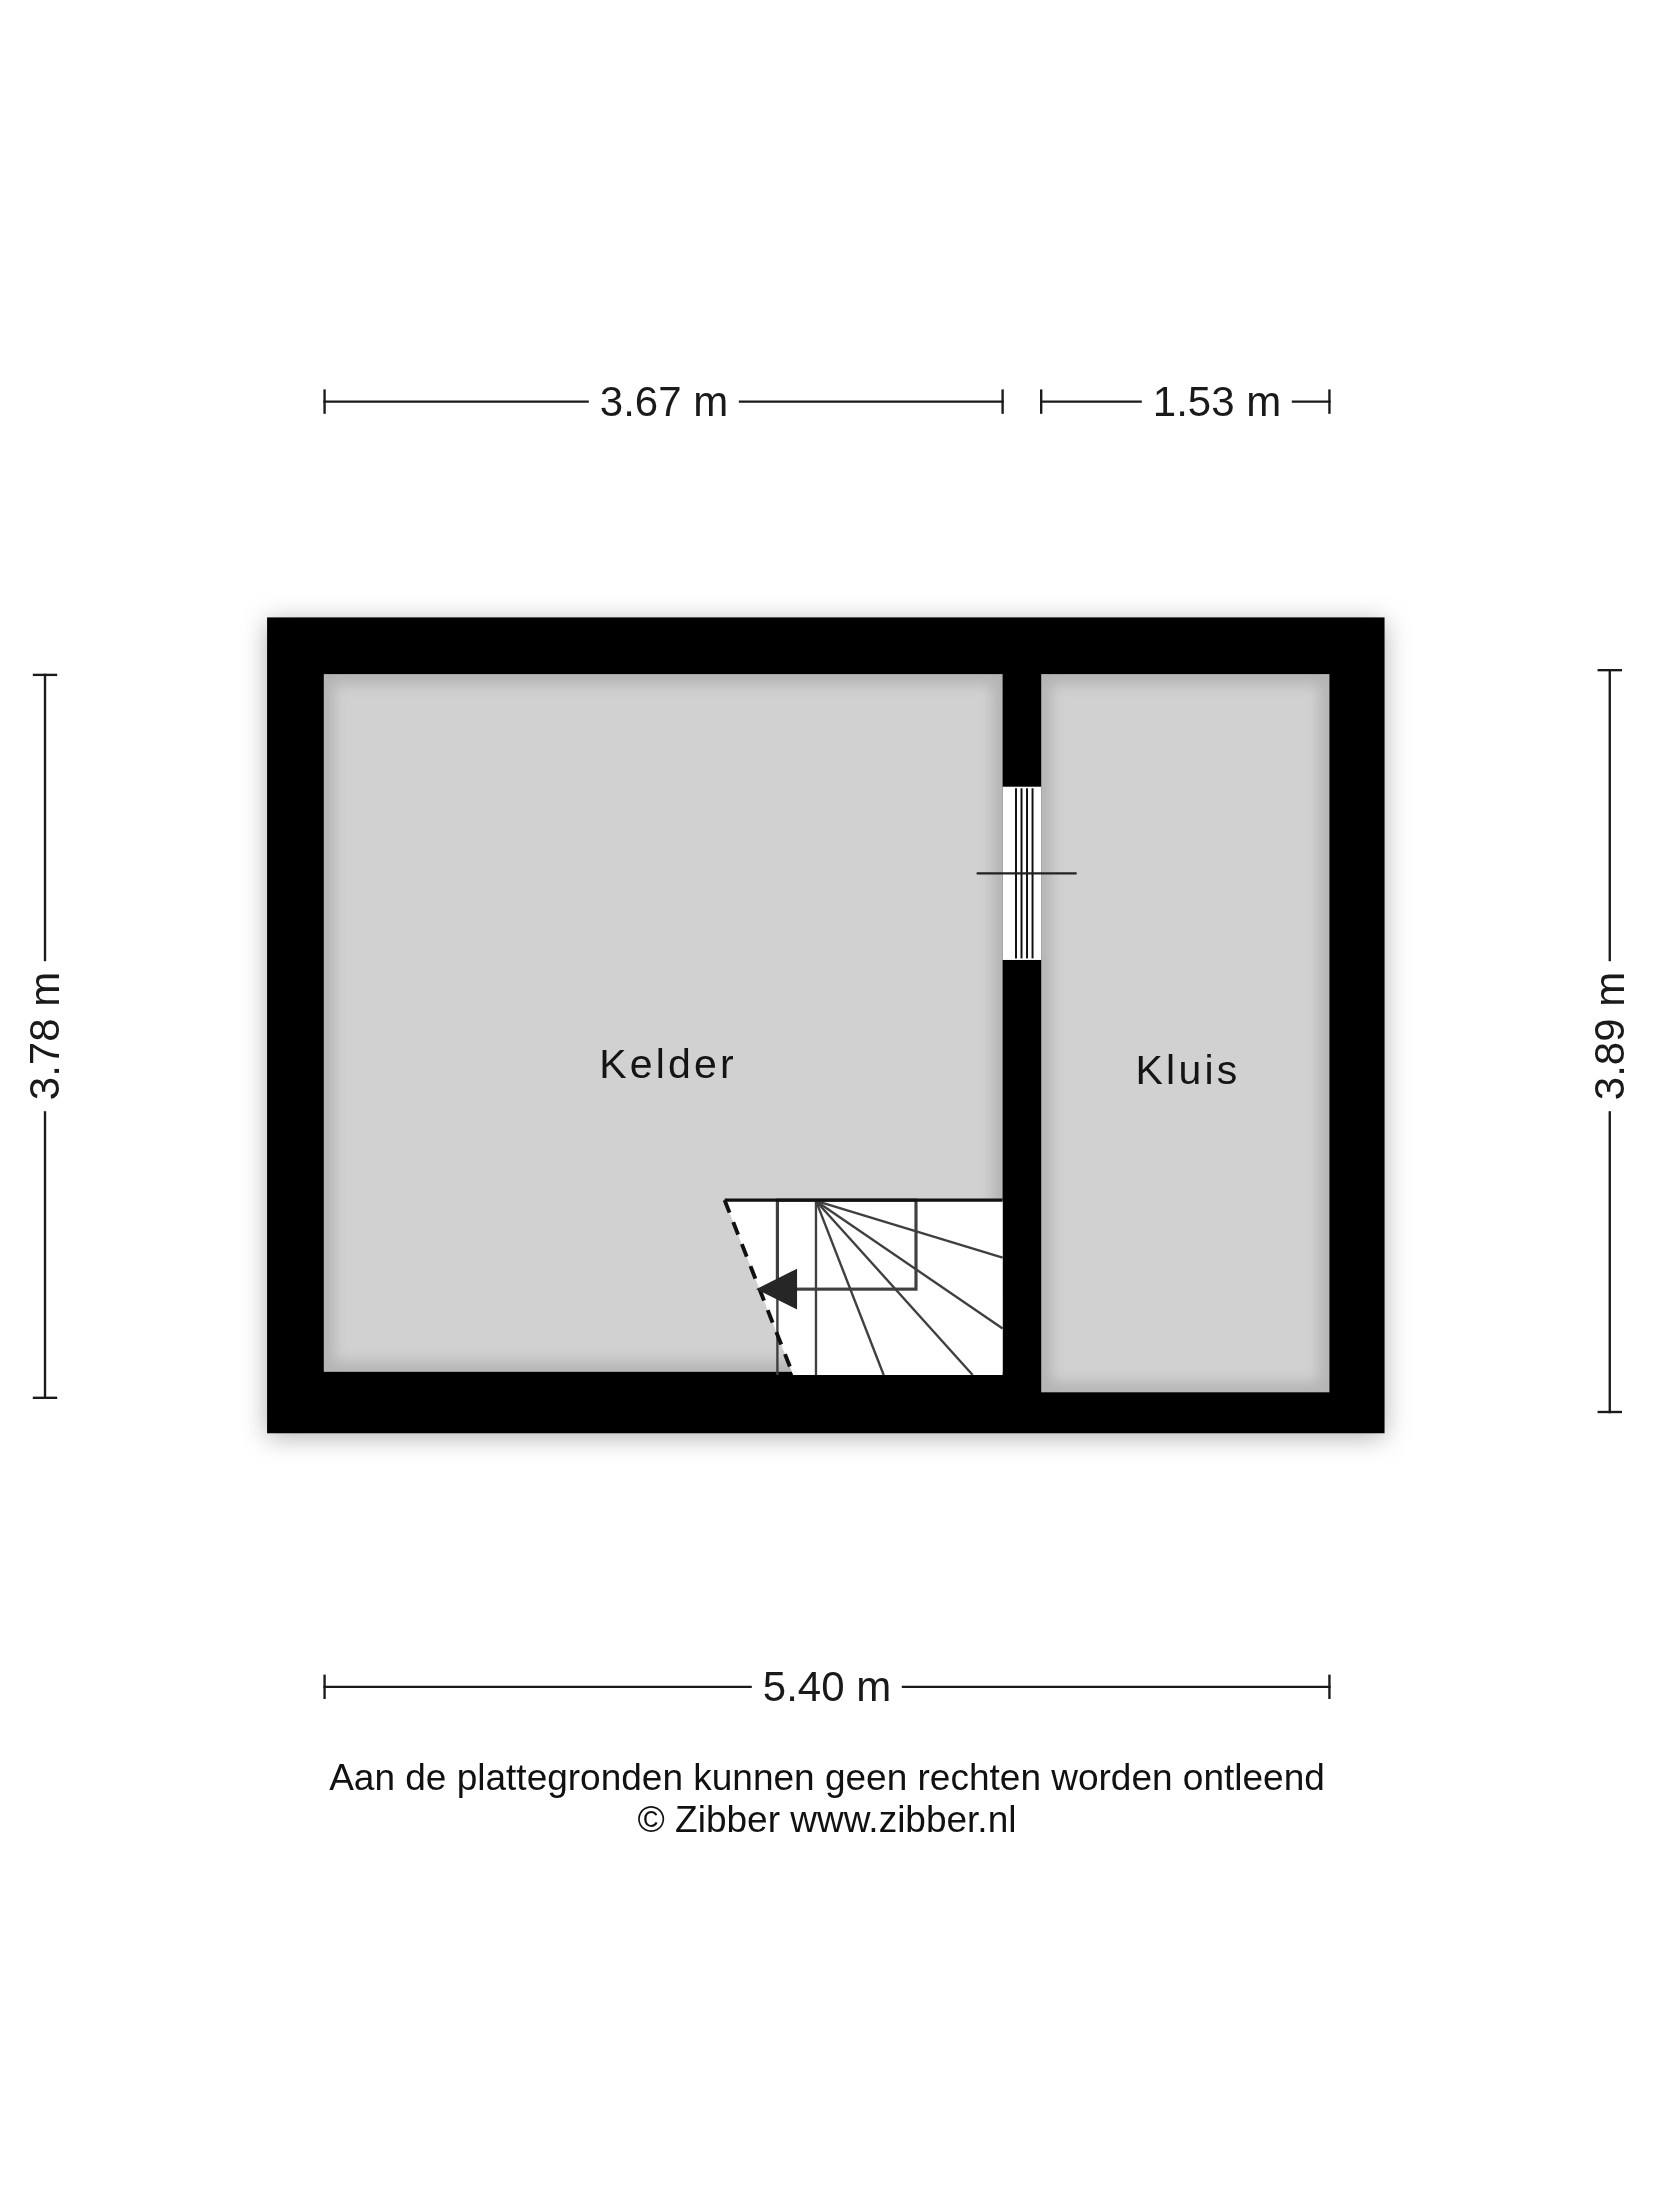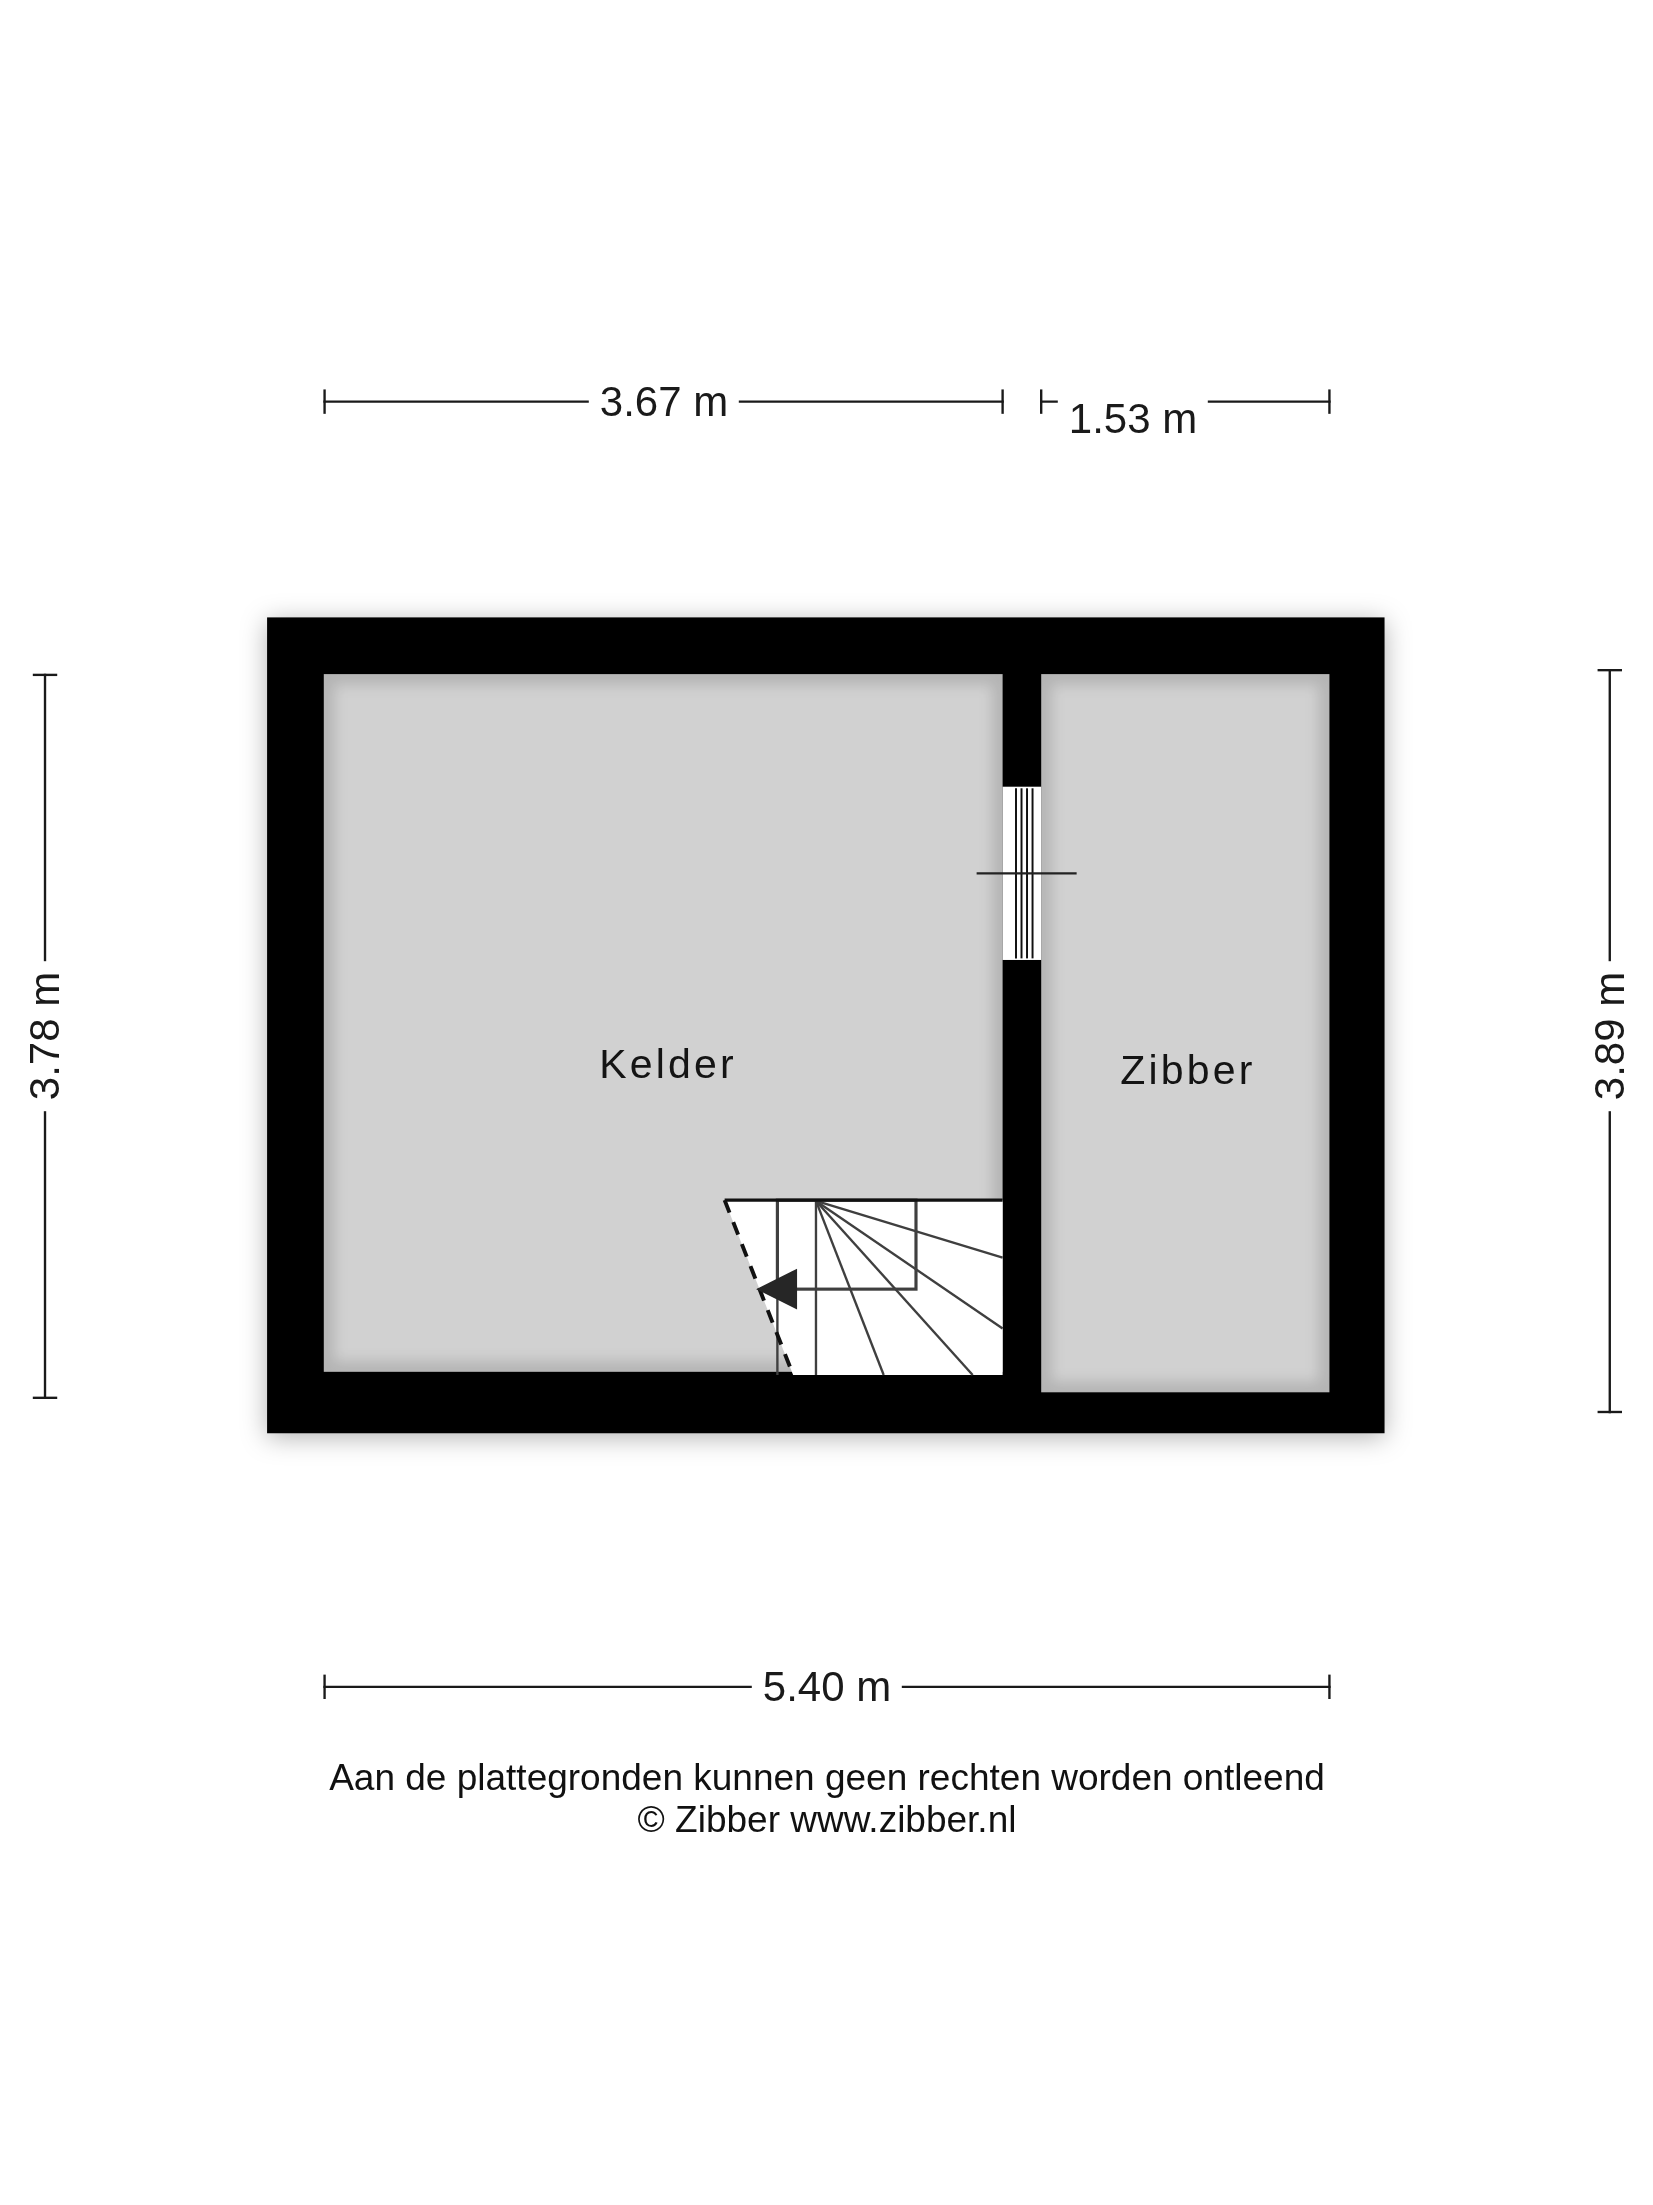--- a/index.html
+++ b/index.html
@@ -113,25 +113,25 @@
       <line class="stair" x1="1036" y1="1525" x2="1235" y2="1746"></line>
       <line class="stair" x1="1036" y1="1525" x2="1122" y2="1746"></line>
       <rect class="landing" x="987" y="1524" width="176" height="113"></rect>
       <line class="stair-edge" x1="920" y1="1524" x2="1273" y2="1524"></line>
       <line class="stair-dashed" x1="920" y1="1524" x2="1007" y2="1746"></line>
       <polygon class="arrowhead" points="960,1637 1012,1611 1012,1663"></polygon>
     </g>
   </svg>
 
   <div class="dim-label" style="left:664px;top:402px;">3.67 m</div>
-  <div class="dim-label" style="left:1133px;top:402px;margin-top:17px;">1.53 m</div>
+  <div class="dim-label" style="left:1217px;top:402px;">1.53 m</div>
   <div class="dim-label" style="left:827px;top:1687px;">5.40 m</div>
   <div class="dim-label vert" style="left:45px;top:1036px;">3.78 m</div>
   <div class="dim-label vert" style="left:1610px;top:1036px;">3.89 m</div>
 
   <div class="room-label" style="left:668px;top:1024px;">Kelder</div>
-  <div class="room-label" style="left:1188px;top:1030px;">Zibber</div>
+  <div class="room-label" style="left:1188px;top:1030px;">Kluis</div>
 
   <div class="footer-line" style="top:1758px;text-align:center;">Aan de plattegronden kunnen geen rechten worden ontleend</div>
   <div class="footer-line" style="top:1800px;">© Zibber www.zibber.nl</div>
 
 </div>
 
 
 </body></html>

